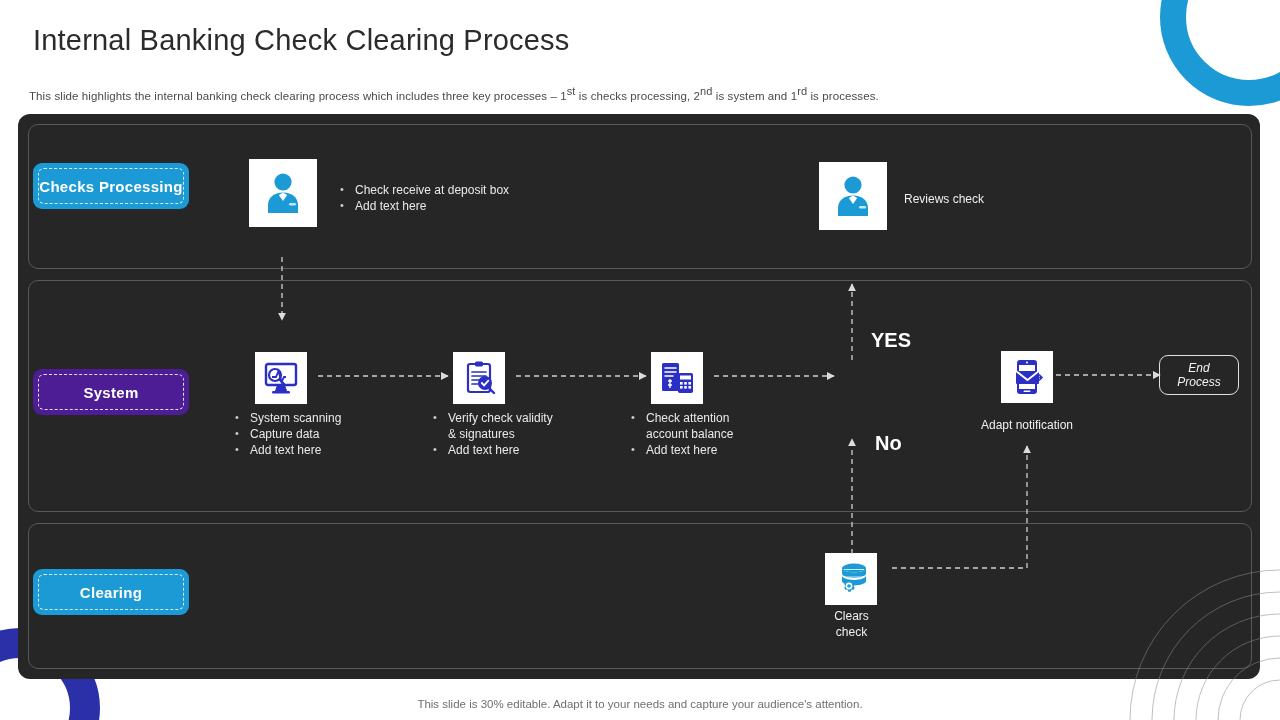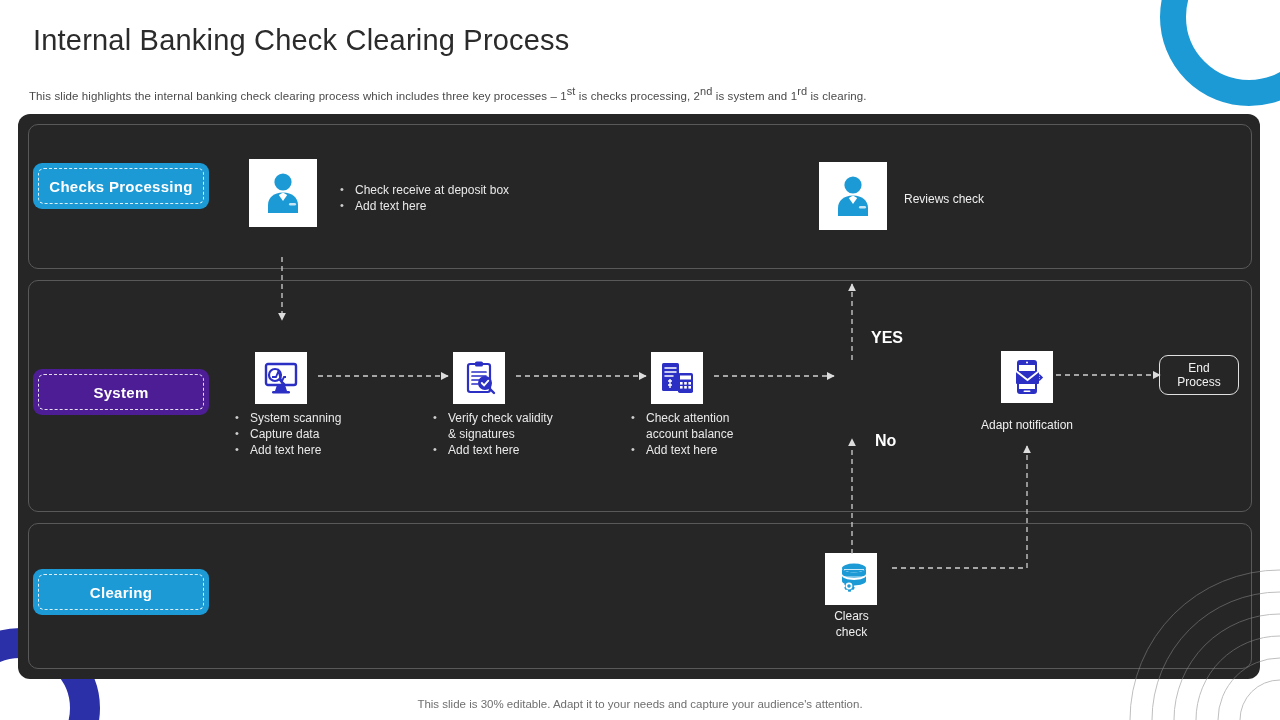--- a/index.html
+++ b/index.html
@@ -47,21 +47,21 @@
   .panel{
     position:absolute; border:1px solid #595959; border-radius:10px;
     box-sizing:border-box;
   }
   .panel.p1{left:10px;  top:10px;  width:1224px; height:145px;}
   .panel.p2{left:10px;  top:166px; width:1224px; height:232px;}
   .panel.p3{left:10px;  top:409px; width:1224px; height:146px;}
 
   
   .stage{
-    position:absolute; width:176px; height:46px; border-radius:9px;
+    position:absolute; width:156px; height:46px; border-radius:9px;
     display:flex; align-items:center; justify-content:center;
     color:#ffffff; font-size:15px; font-weight:bold; letter-spacing:.3px;
     box-sizing:border-box;
   }
   .stage::after{
     content:""; position:absolute; left:5px; top:5px; right:5px; bottom:5px;
     border:1px dashed rgba(255,255,255,.85); border-radius:6px;
   }
   .stage.cyan{background:#1c9ad6;}
   .stage.navy{background:#4c1d95;}
@@ -96,49 +96,49 @@
     width:64px;height:64px;background:#ffffff;
     transform:rotate(45deg); position:absolute; left:13px; top:13px;
   }
   .diamond-label{
     position:absolute; inset:0; display:flex; flex-direction:column;
     align-items:center; justify-content:center;
     font-size:10.5px; color:#303030; line-height:12px; text-align:center;
   }
 
   .branch-label{
-    position:absolute; font-size:16px; font-weight:bold; color:#ffffff;
+    position:absolute; font-size:20px; font-weight:bold; color:#ffffff;
   }
 
   
   .endnode{
     position:absolute; width:80px; height:40px;
     border:1px solid #e0e0e0; border-radius:9px; box-sizing:border-box;
     display:flex; align-items:center; justify-content:center;
-    color:#f2f2f2; font-size:12px; line-height:14px; text-align:center;
+    color:#f2f2f2; font-size:12px; line-height:14px; text-align:center;font-style:italic;
   }
 
   
   .wires{position:absolute; left:0; top:0; width:1242px; height:565px;
          z-index:4; pointer-events:none;}
 
   
   .footer{
     position:absolute; left:0; right:0; bottom:10px; text-align:center;
     font-size:11.5px; color:#6f6f6f; z-index:5;
   }
 </style>
 </head>
 <body>
 
 <div class="deco-tr"></div>
 <div class="deco-bl"></div>
 
 <div class="page-title">Internal Banking Check Clearing Process</div>
-<div class="page-subtitle"><span>This slide highlights the internal banking check clearing process which includes three key processes – 1</span><sup>st</sup><span> is checks processing, 2</span><sup>nd</sup><span> is system and 1</span><sup>rd</sup><span> is clearing.</span></div>
+<div class="page-subtitle"><span>This slide highlights the internal banking check clearing process which includes three key processes – 1</span><sup>st</sup><span> is checks processing, 2</span><sup>nd</sup><span> is system and 1</span><sup>rd</sup><span> is processes.</span></div>
 
 <div class="board">
 
   <div class="panel p1"></div>
   <div class="panel p2"></div>
   <div class="panel p3"></div>
 
   <svg class="wires" viewBox="0 0 1242 565" width="1242" height="565">
     <defs>
       <marker id="ah" viewBox="0 0 10 10" refX="9" refY="5" markerWidth="6" markerHeight="6" orient="auto-start-reverse">

